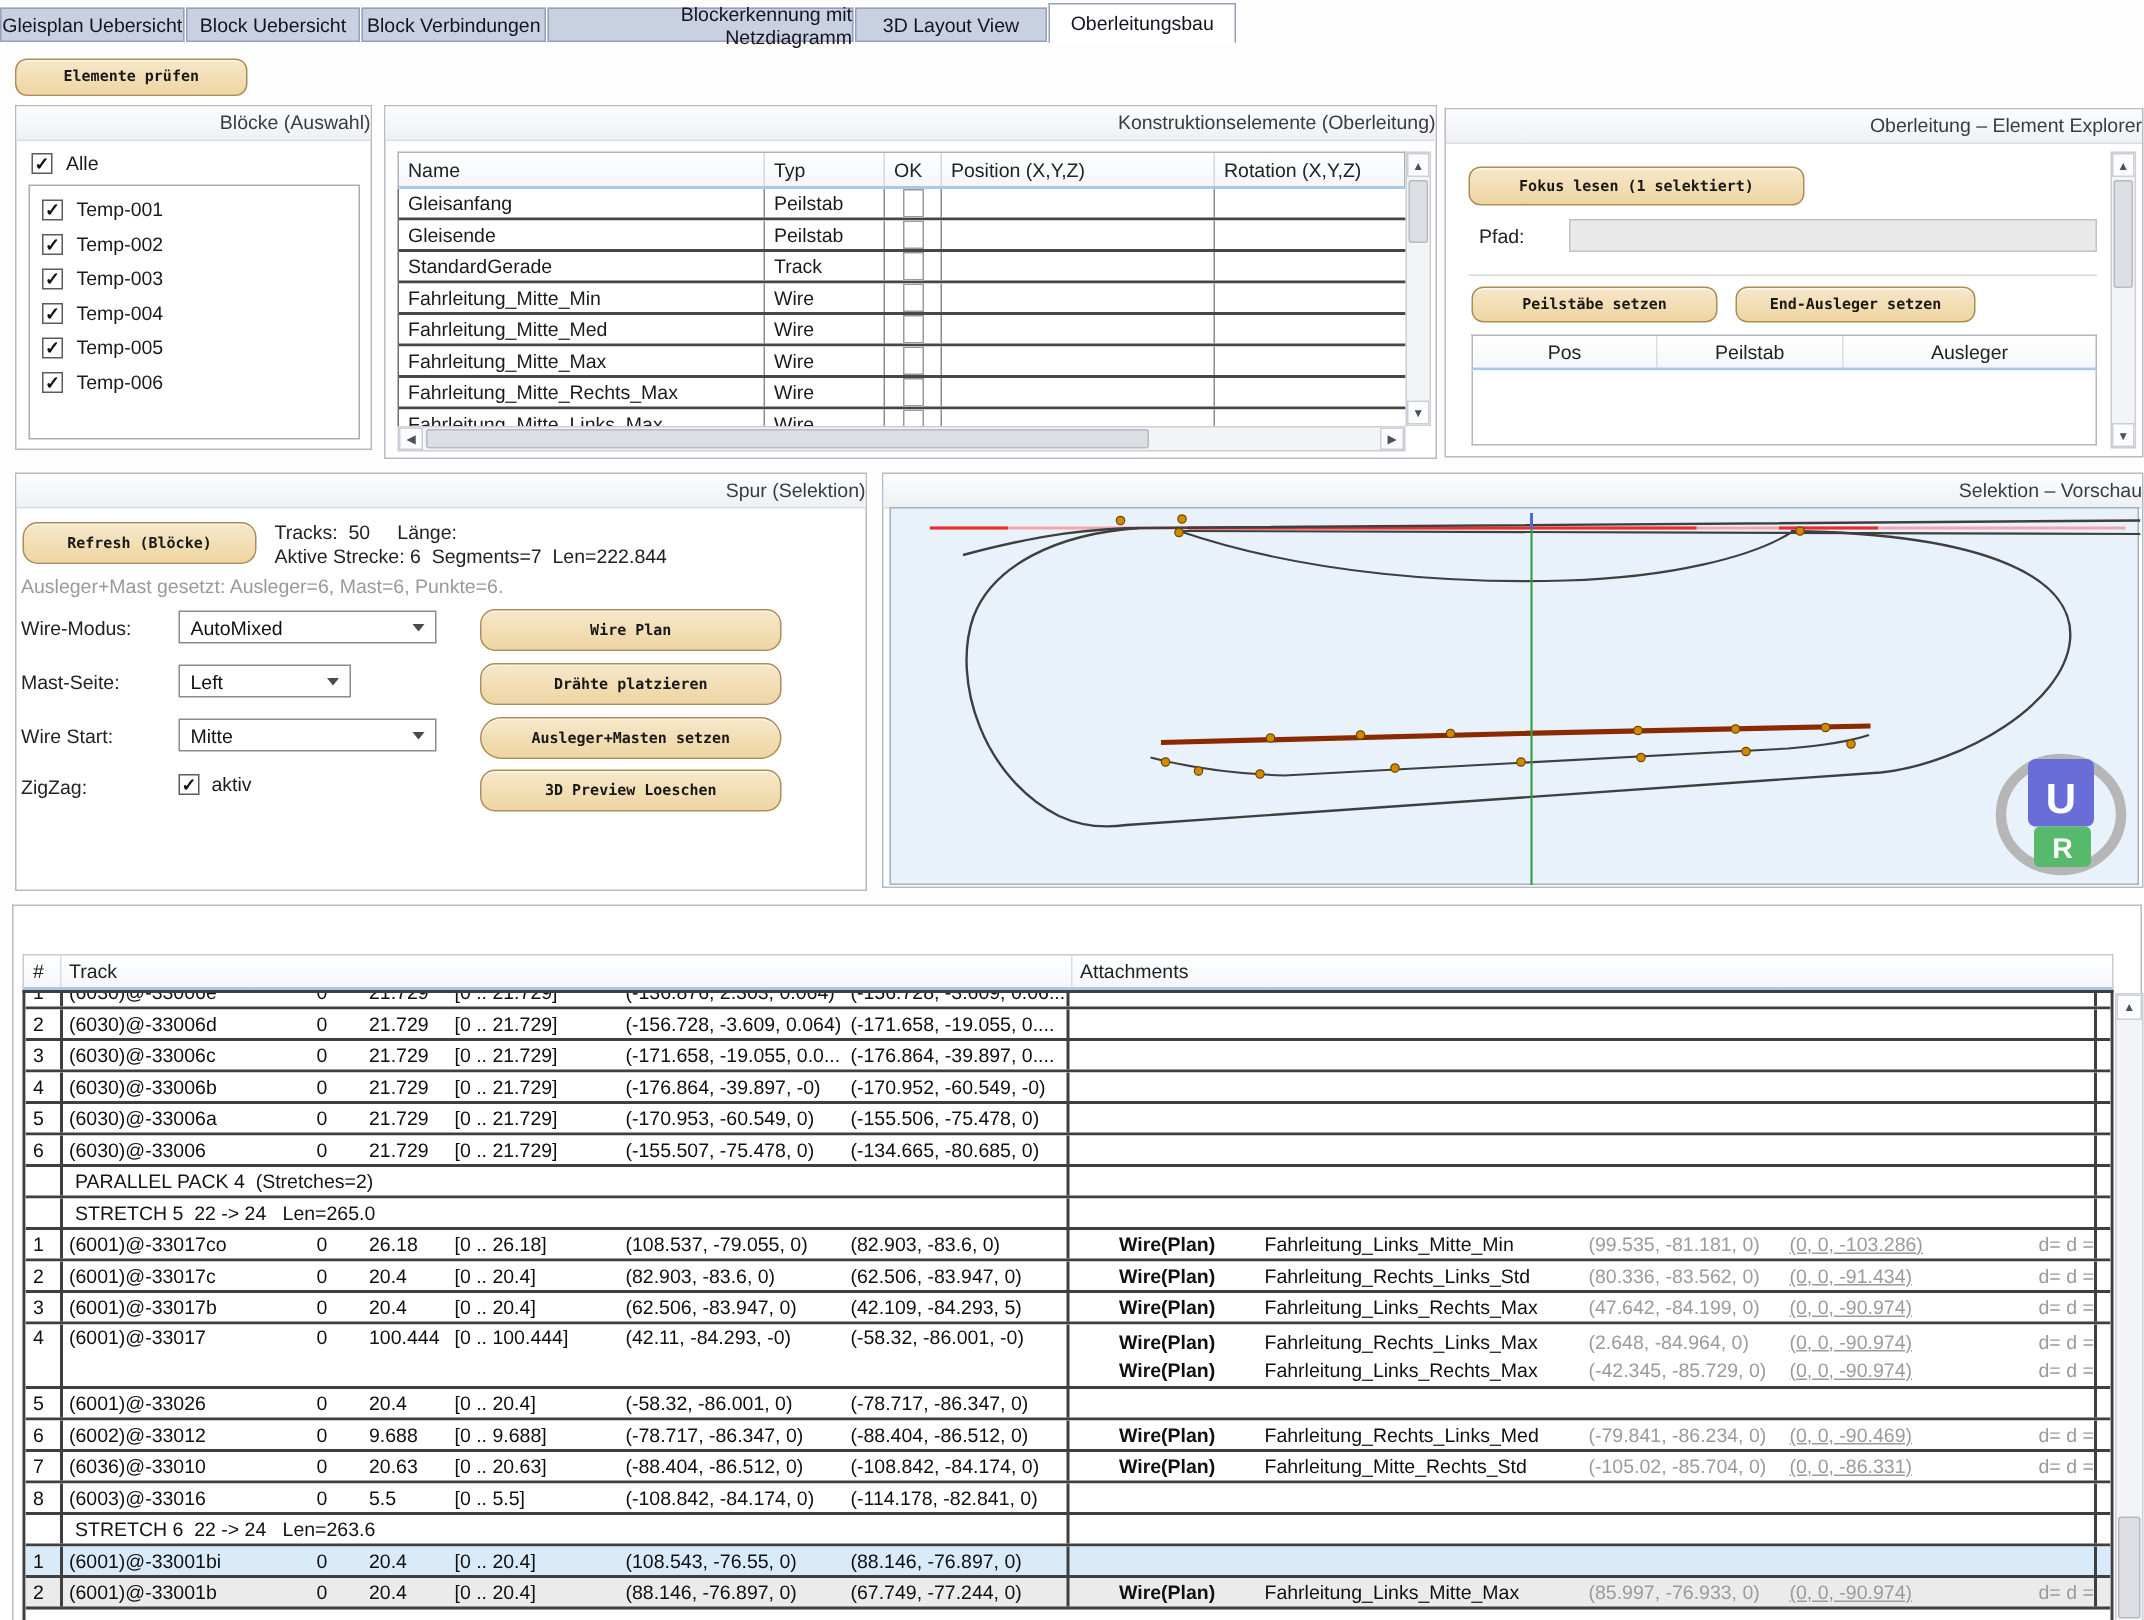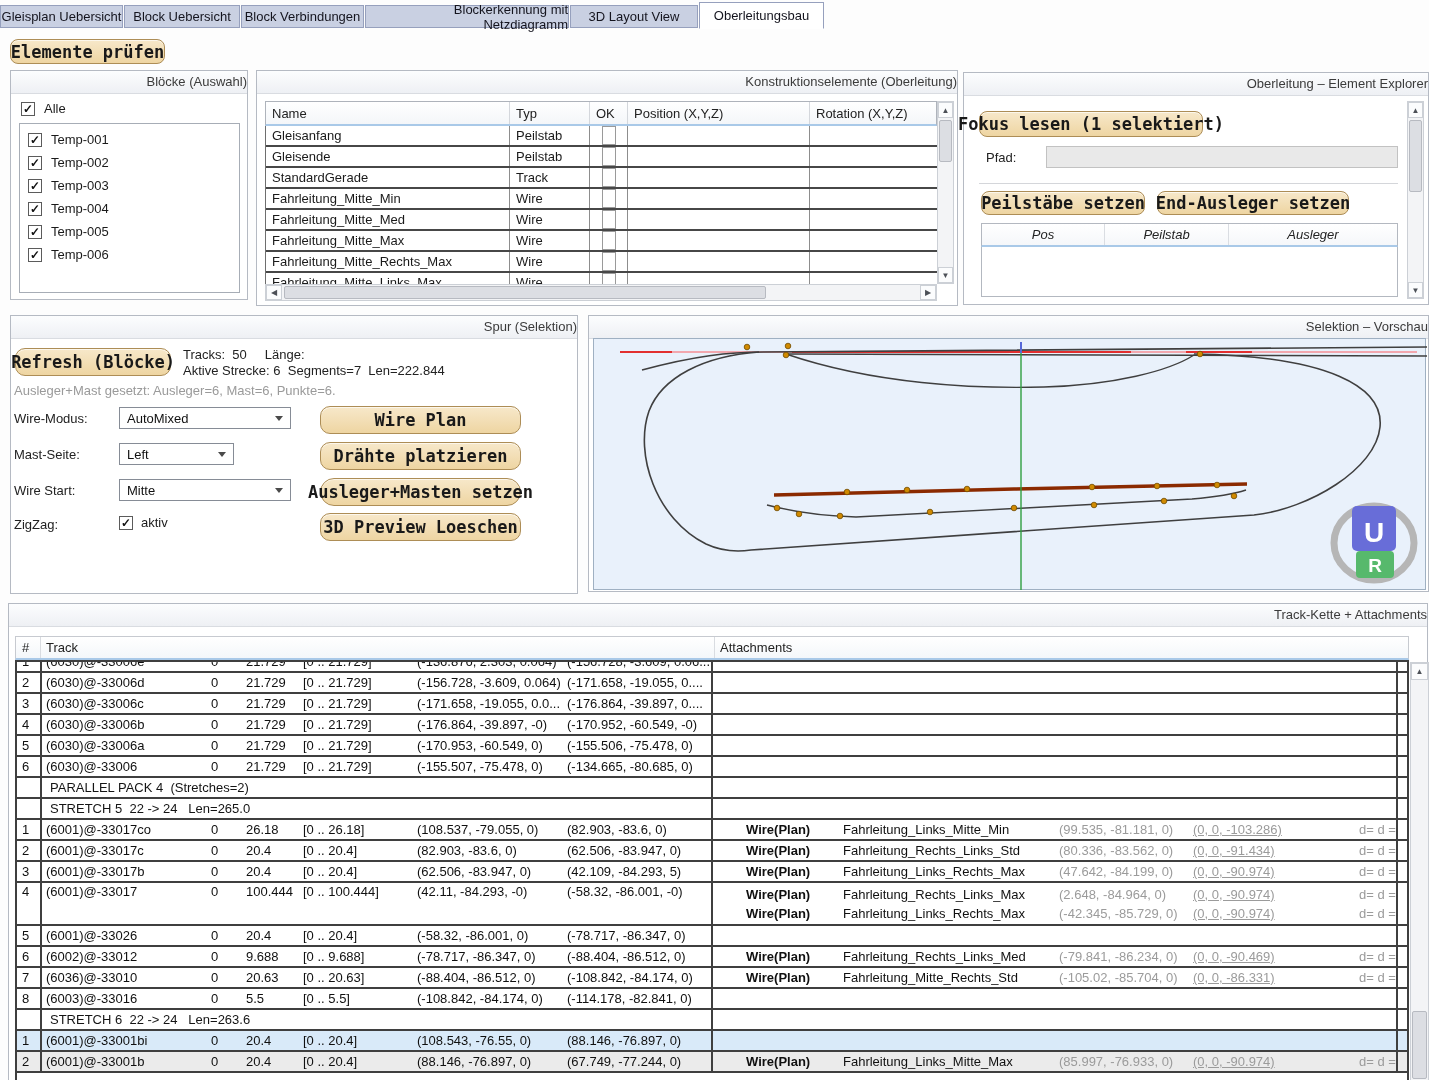--- a/index.html
+++ b/index.html
@@ -14,21 +14,21 @@
   .tab.active{top:2px;height:27px;background:#ffffff;border-bottom:1px solid #ffffff;z-index:3;}
 
   
   .panel{position:absolute;background:#fff;border:1px solid #b5bac3;box-sizing:border-box;}
   .phead{height:22px;line-height:22px;padding-left:8px;font-size:13px;color:#3b3b3b;
     background:linear-gradient(#fcfdfe,#eef0f4);border-bottom:1px solid #d9dce1;white-space:pre;}
 
   
   .btn{position:absolute;box-sizing:border-box;background:linear-gradient(#f7e8ca,#eed5a2);
     border:1px solid #ad8d56;border-radius:8px;display:flex;align-items:center;justify-content:center;
-    font-family:"DejaVu Sans Mono",monospace;font-weight:bold;font-size:17px;color:#191919;
+    font-family:"DejaVu Sans Mono",monospace;font-weight:bold;font-size:10px;color:#191919;
     box-shadow:inset 0 1px 0 rgba(255,255,255,.65);cursor:default;white-space:pre;}
 
   
   .cbx{width:14px;height:14px;box-sizing:border-box;border:1px solid #5b5b5b;background:#fff;
     display:inline-flex;align-items:center;justify-content:center;
     font-size:12px;font-weight:bold;color:#111;line-height:1;flex:0 0 auto;}
   .cbx.empty{color:transparent;border-color:#9a9a9a;}
 
   
   .dd{position:absolute;box-sizing:border-box;height:22px;background:#fff;border:1px solid #868c96;
@@ -48,21 +48,21 @@
   .kon-head span{display:flex;align-items:center;padding-left:6px;box-sizing:border-box;
     border-right:1px solid #d4d7dc;color:#222;}
   .kon-rows{position:absolute;overflow:hidden;border-left:1px solid #6e6e6e;border-right:1px solid #6e6e6e;}
   .kon-row{height:19px;border-bottom:2px solid #474747;display:flex;align-items:center;background:#fff;}
   .kon-row span{display:flex;align-items:center;height:100%;padding-left:6px;box-sizing:border-box;
     border-right:1px solid #8d8d8d;white-space:pre;}
   .kon-ok{justify-content:center;padding-left:0 !important;}
 
   
   .mini-head{position:absolute;display:flex;box-sizing:border-box;border:1px solid #b3b8c0;
-    border-bottom:2px solid #a9c9e8;background:linear-gradient(#ffffff,#f5f7fa);font-style:italic;}
+    border-bottom:2px solid #a9c9e8;background:linear-gradient(#ffffff,#f5f7fa);}
   .mini-head span{display:flex;align-items:center;justify-content:center;box-sizing:border-box;
     border-right:1px solid #dadde2;color:#222;}
   .pfad-input{position:absolute;box-sizing:border-box;background:#e9e9e9;border:1px solid #c2c2c2;}
   .hline{position:absolute;height:1px;background:#d4d6da;}
 
   
   .lbl{position:absolute;font-size:13px;color:#222;white-space:pre;}
   .gray{color:#9a9a9a;}
 
   
@@ -228,21 +228,21 @@
     </div>
   </div>
 
   <div class="panel" style="left:963px;top:72px;width:466px;height:233px">
     <div class="phead">Oberleitung – Element Explorer</div>
     <div class="btn" style="left:15px;top:38px;width:224px;height:26px">Fokus lesen (1 selektiert)</div>
     <div class="lbl" style="left:22px;top:77px">Pfad:</div>
     <div class="pfad-input" style="left:82px;top:73px;width:352px;height:22px"></div>
     <div class="hline" style="left:15px;top:110px;width:419px"></div>
     <div class="btn" style="left:17px;top:118px;width:164px;height:24px">Peilstäbe setzen</div>
-    <div class="btn" style="left:193px;top:118px;width:192px;height:24px">End-Ausleger setzen</div>
+    <div class="btn" style="left:193px;top:118px;width:160px;height:24px">End-Ausleger setzen</div>
     <div class="mini-head" style="left:17px;top:150px;width:417px;height:24px">
       <span style="width:123px">Pos</span>
       <span style="width:124px">Peilstab</span>
       <span style="width:168px;border-right:none">Ausleger</span>
     </div>
     <div style="position:absolute;left:17px;top:174px;width:417px;height:50px;border:1px solid #b3b8c0;border-top:none;box-sizing:border-box;background:#fff"></div>
     <div class="sb" style="left:443px;top:28px;width:17px;height:198px">
       <div class="arr" style="left:0;top:0;width:15px;height:16px">▲</div>
       <div class="thumb" style="left:1px;top:18px;width:13px;height:72px"></div>
       <div class="arr" style="left:0;bottom:0;width:15px;height:16px">▼</div>
@@ -333,21 +333,20 @@
           <rect x="758" y="167" width="44" height="45" rx="5" fill="#686dd8"></rect>
           <text id="logo-u" x="780" y="203" text-anchor="middle" font-family="Liberation Sans, sans-serif" font-size="28" font-weight="bold" fill="#ffffff">U</text>
           <rect x="762" y="212" width="38" height="27" rx="4" fill="#57b96c"></rect>
           <text id="logo-r" x="781" y="233" text-anchor="middle" font-family="Liberation Sans, sans-serif" font-size="19" font-weight="bold" fill="#ffffff">R</text>
         </g>
       </svg>
     </div>
   </div>
 
   <div class="panel" style="left:8px;top:603px;width:1420px;height:477px;border-bottom:none">
-    <div class="phead">Track-Kette + Attachments</div>
     <div class="tt-head" style="left:6px;top:32px;width:1394px">
       <span style="left:6px">#</span>
       <span style="left:30px">Track</span>
       <span style="left:704px">Attachments</span>
       <i style="position:absolute;left:24px;top:0;bottom:0;width:1px;background:#d9dce1"></i>
       <i style="position:absolute;left:698px;top:0;bottom:0;width:1px;background:#d9dce1"></i>
     </div>
     <div class="tt-rows" style="left:6px;top:56px;width:1394px;height:420px" id="track-rows">
         <div class="trow clip">
           <span class="tc n">1</span>

